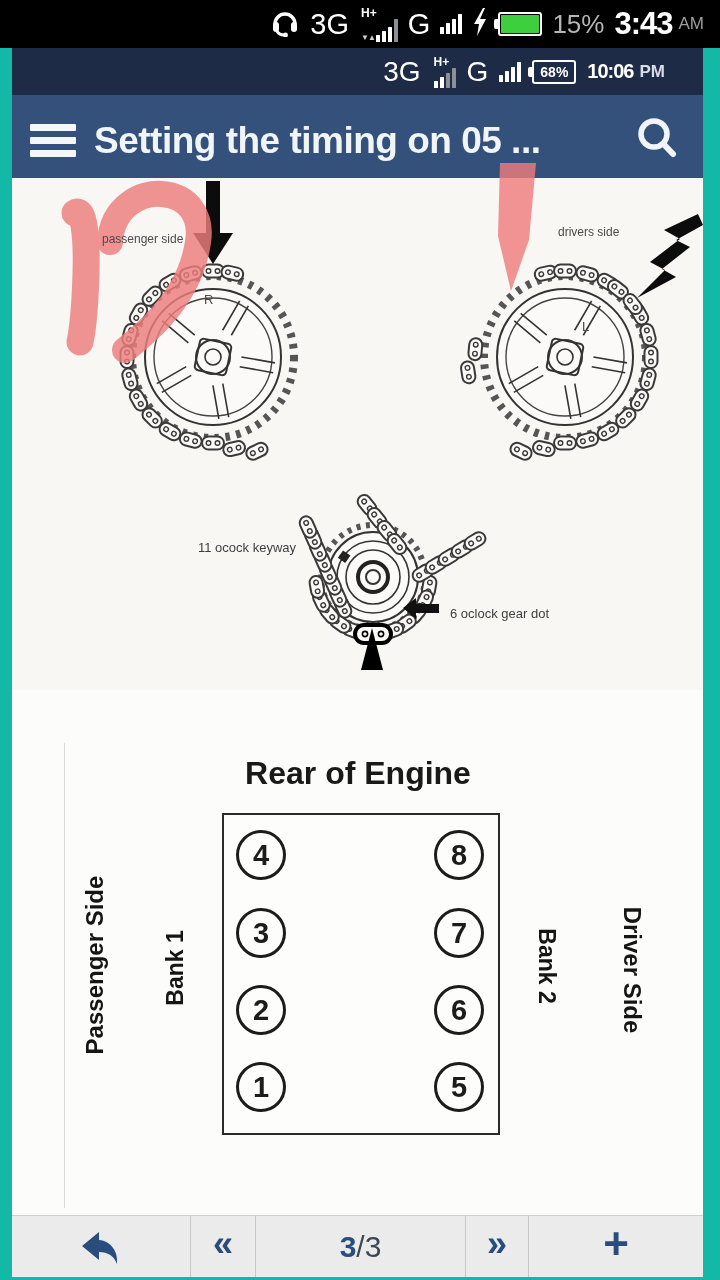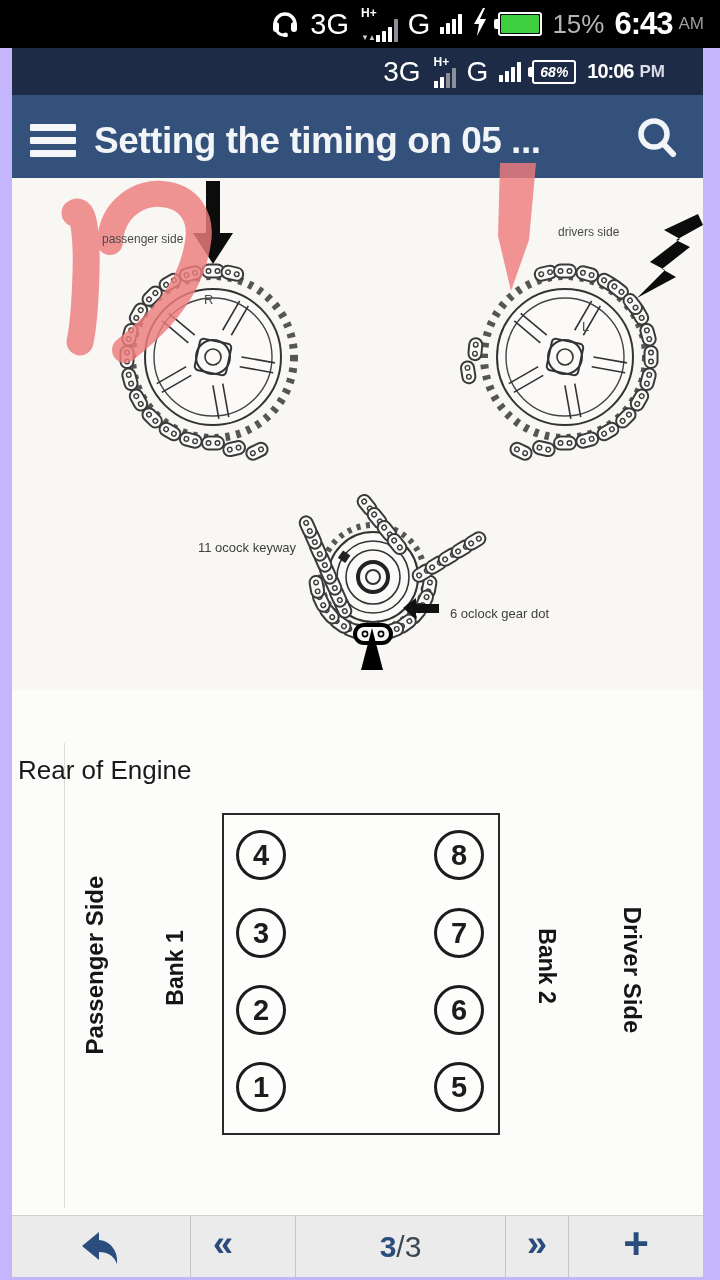--- a/index.html
+++ b/index.html
@@ -1,37 +1,37 @@
 <!DOCTYPE html>
 <html><head>
 <meta charset="utf-8">
 <style>
   html,body{margin:0;padding:0;background:#000;}
   body{width:720px;height:1280px;position:relative;overflow:hidden;
        font-family:"Liberation Sans",sans-serif;-webkit-font-smoothing:antialiased;}
-  .screen{position:absolute;inset:0;background:#c4b5fd;}
+  .screen{position:absolute;inset:0;background:#14b8a6;}
 
   
   .sb-outer{position:absolute;left:0;top:0;width:720px;height:48px;background:#000;
     display:flex;align-items:center;justify-content:flex-end;gap:10px;padding-right:16px;box-sizing:border-box;}
   .sb-outer .net{color:#fff;font-size:29px;}
   .sub-col{display:flex;flex-direction:column;align-items:flex-start;line-height:1;margin-left:2px;}
   .sub-col .hplus{color:#fff;font-size:12px;font-weight:bold;letter-spacing:0;}
   .bars{display:flex;align-items:flex-end;gap:2px;}
   .bar{width:4px;background:#fff;border-radius:0.5px;}
   .bar.gray{background:#8a8f98;}
   .updown{color:#cfcfcf;font-size:8px;letter-spacing:-1px;margin-right:1px;}
   .pct-outer{color:#b5b5b5;font-size:26px;}
   .time-outer{color:#fff;font-size:31px;font-weight:bold;letter-spacing:-1px;}
   .ampm-outer{color:#9d9d9d;font-size:17px;font-weight:normal;margin-left:-4px;}
   .batt{position:relative;width:44px;height:24px;border:2px solid #fff;border-radius:3px;box-sizing:border-box;
         display:flex;align-items:center;justify-content:center;}
   .batt::before{content:"";position:absolute;left:-6px;top:5px;width:4px;height:10px;background:#fff;border-radius:2px 0 0 2px;}
   .batt-fill{position:absolute;inset:1px;background:#3ecf3e;border-radius:1px;}
-  .batt-label{position:relative;color:#fff;font-size:14px;font-weight:bold;z-index:1;font-style:italic;}
+  .batt-label{position:relative;color:#fff;font-size:14px;font-weight:bold;z-index:1;}
 
   
   .inner{position:absolute;left:12px;top:48px;width:691px;height:1229px;background:#fcfcfb;overflow:hidden;}
 
   
   .sb-inner{height:47px;background:#1e2b46;display:flex;align-items:center;justify-content:flex-end;
     gap:11px;padding-right:38px;box-sizing:border-box;}
   .sb-inner .net{color:#fff;font-size:28px;}
   .time-inner{color:#fff;font-size:20px;font-weight:bold;letter-spacing:-1px;}
   .ampm-inner{color:#d8dde6;font-size:17px;font-weight:bold;margin-left:-5px;}
@@ -42,41 +42,41 @@
   .burger{display:flex;flex-direction:column;gap:6px;cursor:pointer;}
   .burger div{width:46px;height:7px;background:#f4f6f9;border-radius:1px;}
   .appbar-title{flex:1;color:#f2f5f8;font-size:37px;font-weight:bold;letter-spacing:-0.5px;
     white-space:nowrap;overflow:hidden;}
 
   
   .content{position:relative;width:691px;height:1037px;background:#fcfcfb;}
   .scan{position:absolute;left:0;top:0;overflow:visible;}
   .page-edge{position:absolute;left:52px;top:565px;width:1px;height:465px;background:#dcdbd7;}
 
-  .foheading{position:absolute;left:6px;top:577px;width:680px;text-align:left;
-    font-size:26px;font-weight:normal;color:#191919;}
+  .foheading{position:absolute;left:6px;top:577px;width:680px;text-align:center;
+    font-size:32px;font-weight:bold;color:#191919;}
   .fobox{position:absolute;left:210px;top:635px;width:278px;height:322px;
     border:2px solid #2a2a2a;box-sizing:border-box;background:#fdfdfc;}
   .cyl{position:absolute;width:50px;height:50px;border:3px solid #1c1c1c;border-radius:50%;
     box-sizing:border-box;display:flex;align-items:center;justify-content:center;
     font-size:29px;font-weight:bold;color:#1c1c1c;background:#fdfdfc;}
   .vlabel{position:absolute;width:220px;height:30px;display:flex;align-items:center;justify-content:center;
     font-weight:bold;color:#151515;white-space:nowrap;}
   .rotl{transform:rotate(-90deg);}
   .rotr{transform:rotate(90deg);}
   .side-label{font-size:24px;}
   .bank-label{font-size:23px;}
   .fofooter{position:absolute;left:6px;top:1000px;width:680px;text-align:center;
     font-size:25px;font-weight:bold;color:#191919;}
 
   
   .toolbar{height:62px;background:#ebebeb;border-top:1px solid #cfcfcf;display:flex;box-sizing:border-box;}
   .tcell{display:flex;align-items:center;justify-content:center;height:100%;box-sizing:border-box;}
   .tcell + .tcell{border-left:1px solid #c6c6c6;}
-  .tc1{width:178px;} .tc2{width:65px;} .tc3{width:210px;margin-left:40px;} .tc4{width:63px;} .tc5{flex:1;}
+  .tc1{width:178px;} .tc2{width:65px;} .tc3{width:210px;} .tc4{width:63px;} .tc5{flex:1;}
   .chev{color:#2b4d7d;font-size:36px;font-weight:bold;line-height:1;padding-bottom:6px;}
   .plus{color:#2b4d7d;font-size:44px;font-weight:bold;line-height:1;padding-bottom:6px;}
   .pageind{font-size:30px;color:#3c4754;}
   .pageind b{color:#2b4d7d;font-weight:bold;}
 
   svg text{font-family:"Liberation Sans",sans-serif;}
 </style>
 </head>
 <body>
 
@@ -114,21 +114,21 @@
     </span>
     <span>
       <svg width="16" height="28" viewBox="0 0 16 28">
         <polygon points="11,0 2,16 7,16 5,28 14,11 8,11 13,0" fill="#fff"></polygon>
       </svg>
     </span>
     <span class="batt">
       <span class="batt-fill"></span>
     </span>
     <span class="pct-outer">15%</span>
-    <span class="time-outer">6:43</span>
+    <span class="time-outer">3:43</span>
     <span class="ampm-outer">AM</span>
   </div>
 
   <div class="inner">
 
     <div class="sb-inner">
       <span class="net">3G</span>
       <span class="sub-col">
         <span class="hplus">H+</span>
         <span class="bars">

